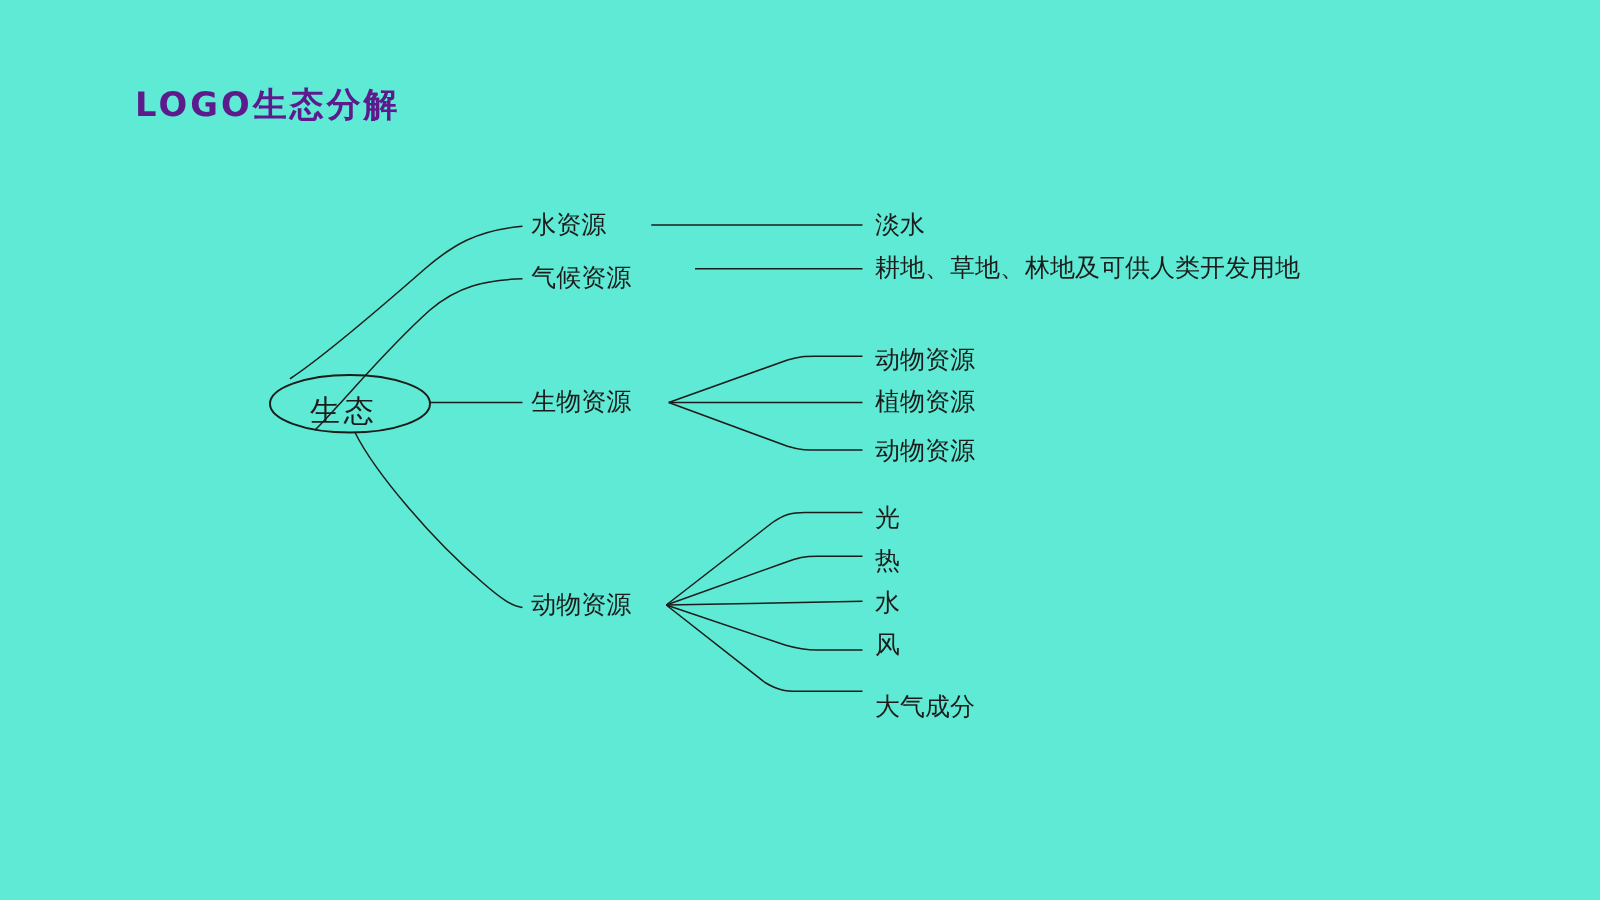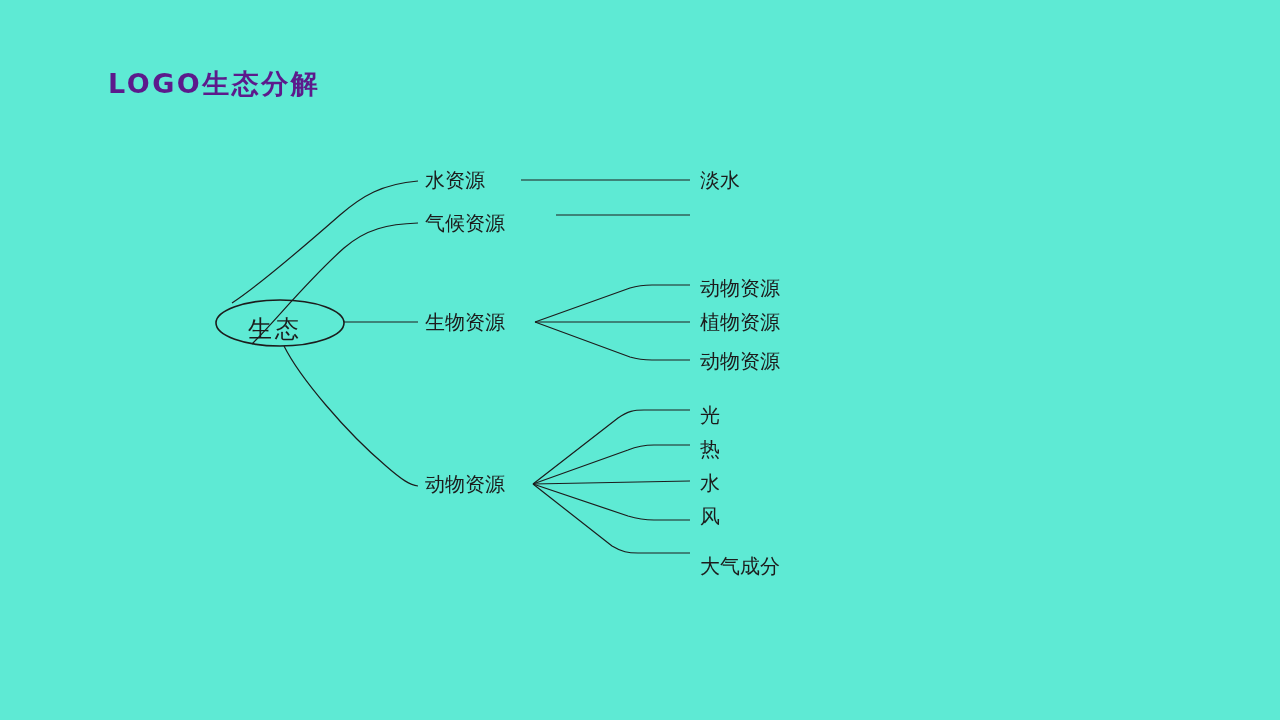--- a/index.html
+++ b/index.html
@@ -107,20 +107,21 @@
   </svg>
 
   <div class="root-label" style="left:248px; top:313px;">生态</div>
 
   <div class="node-label branch-label" style="left:425px; top:170px;">水资源</div>
   <div class="node-label branch-label" style="left:425px; top:213px;">气候资源</div>
   <div class="node-label branch-label" style="left:425px; top:312px;">生物资源</div>
   <div class="node-label branch-label" style="left:425px; top:474px;">动物资源</div>
 
   <div class="node-label leaf-label" style="left:700px; top:170px;">淡水</div>
+  <div class="node-label leaf-label" style="left:700px; top:205px;">耕地、草地、林地及可供人类开发用地</div>
 
   <div class="node-label leaf-label" style="left:700px; top:278px;">动物资源</div>
   <div class="node-label leaf-label" style="left:700px; top:312px;">植物资源</div>
   <div class="node-label leaf-label" style="left:700px; top:351px;">动物资源</div>
 
   <div class="node-label leaf-label" style="left:700px; top:405px;">光</div>
   <div class="node-label leaf-label" style="left:700px; top:439px;">热</div>
   <div class="node-label leaf-label" style="left:700px; top:473px;">水</div>
   <div class="node-label leaf-label" style="left:700px; top:506px;">风</div>
   <div class="node-label leaf-label" style="left:700px; top:556px;">大气成分</div>

